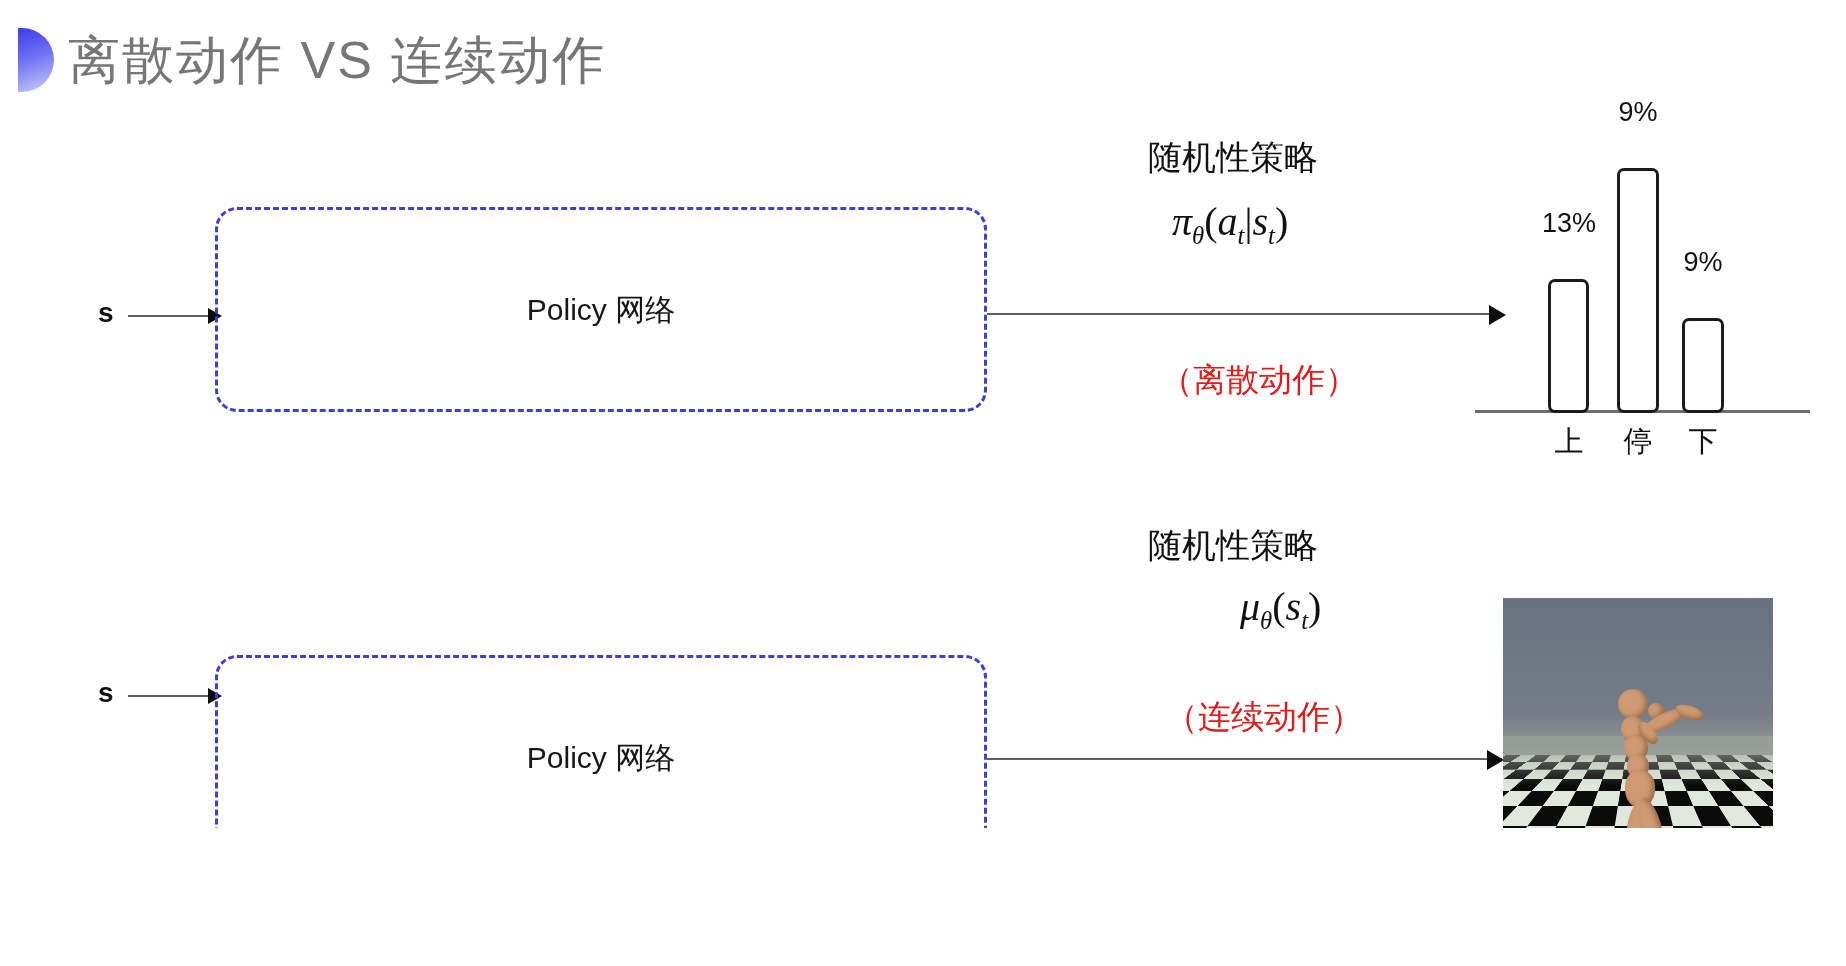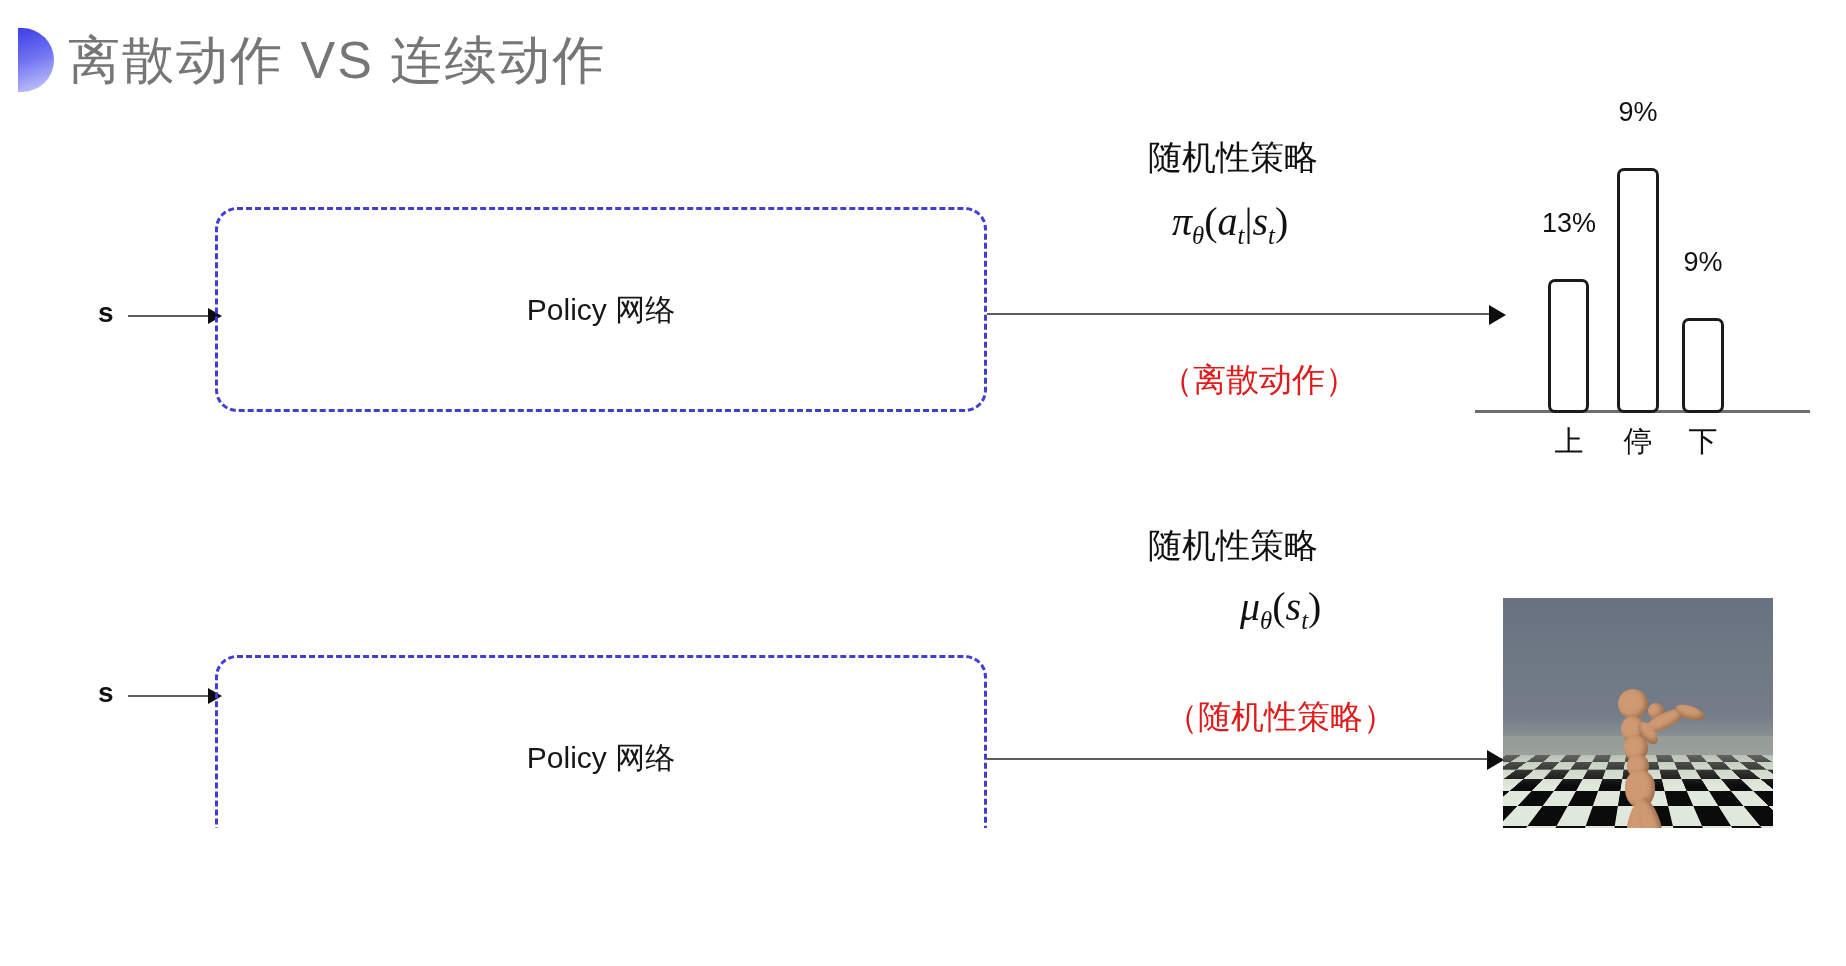--- a/index.html
+++ b/index.html
@@ -251,21 +251,21 @@
 
     <div class="h-line" style="left:987px; top:758px; width:515px;"></div>
     <div class="arrow-head" style="left:1487px; top:750px;"></div>
 
     <div class="policy-name" style="left:1148px; top:523px;">随机性策略</div>
 
     <div class="policy-formula" style="left:1240px; top:583px;">
       <span>μ</span><span class="sub">θ</span><span class="nonital">(</span><span>s</span><span class="sub">t</span><span class="nonital">)</span>
     </div>
 
-    <div class="action-note" style="left:1165px; top:695px;">（随机性策略）</div>
+    <div class="action-note" style="left:1165px; top:695px;">（连续动作）</div>
 
     <div id="humanoid-sim">
       <div id="sim-sky"></div>
       <div id="sim-floor"></div>
       <div id="sim-haze"></div>
       <div id="sim-shadow"></div>
 
       <div class="limb" style="left:115px; top:91px;  width:30px; height:30px;"></div>
       <div class="limb" style="left:118px; top:118px; width:24px; height:26px;"></div>
       <div class="limb" style="left:121px; top:137px; width:24px; height:26px;"></div>

